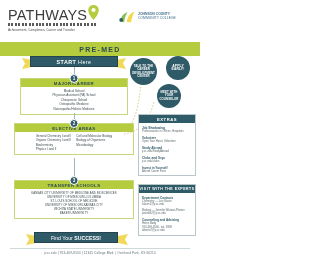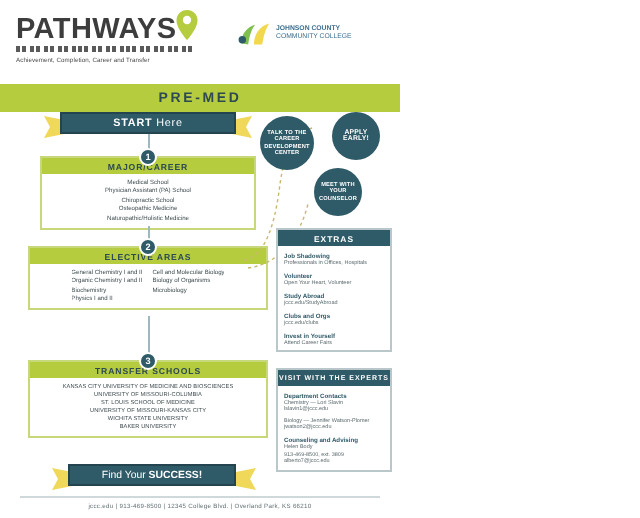--- a/index.html
+++ b/index.html
@@ -19,21 +19,21 @@
   .header {
     position: absolute; left: 0; top: 0;
     width: 200px; height: 42px;
     background: #ffffff;
   }
   .logo-wrap {
     position: absolute; left: 8px; top: 8px;
     width: 96px;
   }
   .logo-word {
-    font-size: 14.5px; font-weight: bold; letter-spacing: 0.2px;
+    font-size: 14.5px; font-weight: normal; letter-spacing: 0.2px;
     color: #3d3d3d; line-height: 14px;
     font-family: "Liberation Sans", sans-serif;
   }
   .logo-dots {
     margin-top: 1px; height: 3px; width: 88px;
     display: flex; gap: 1.4px;
   }
   .logo-dots i { width: 3px; height: 3px; background: #5a5a5a; display: block; }
   .logo-tag {
     margin-top: 1.5px;

